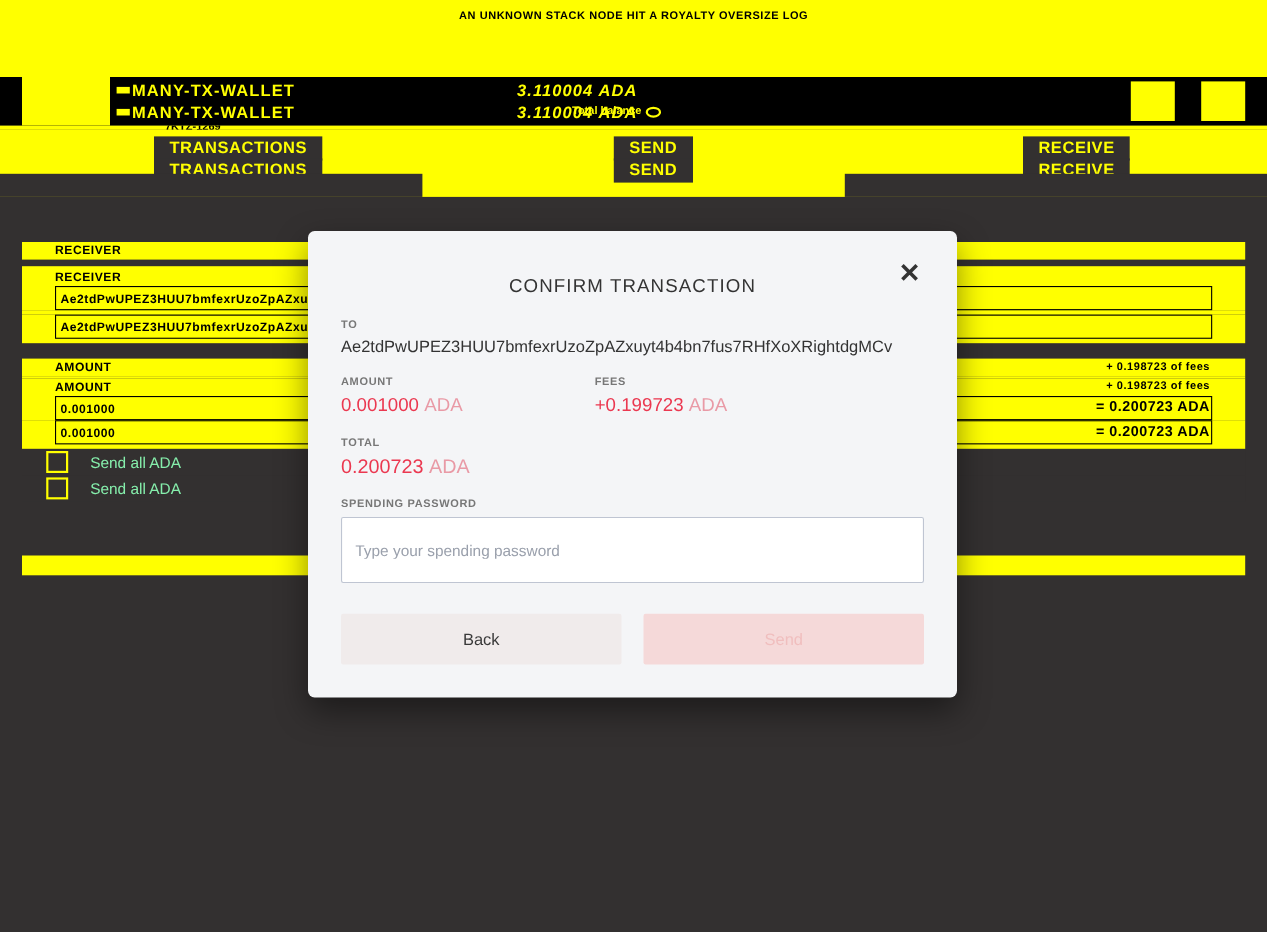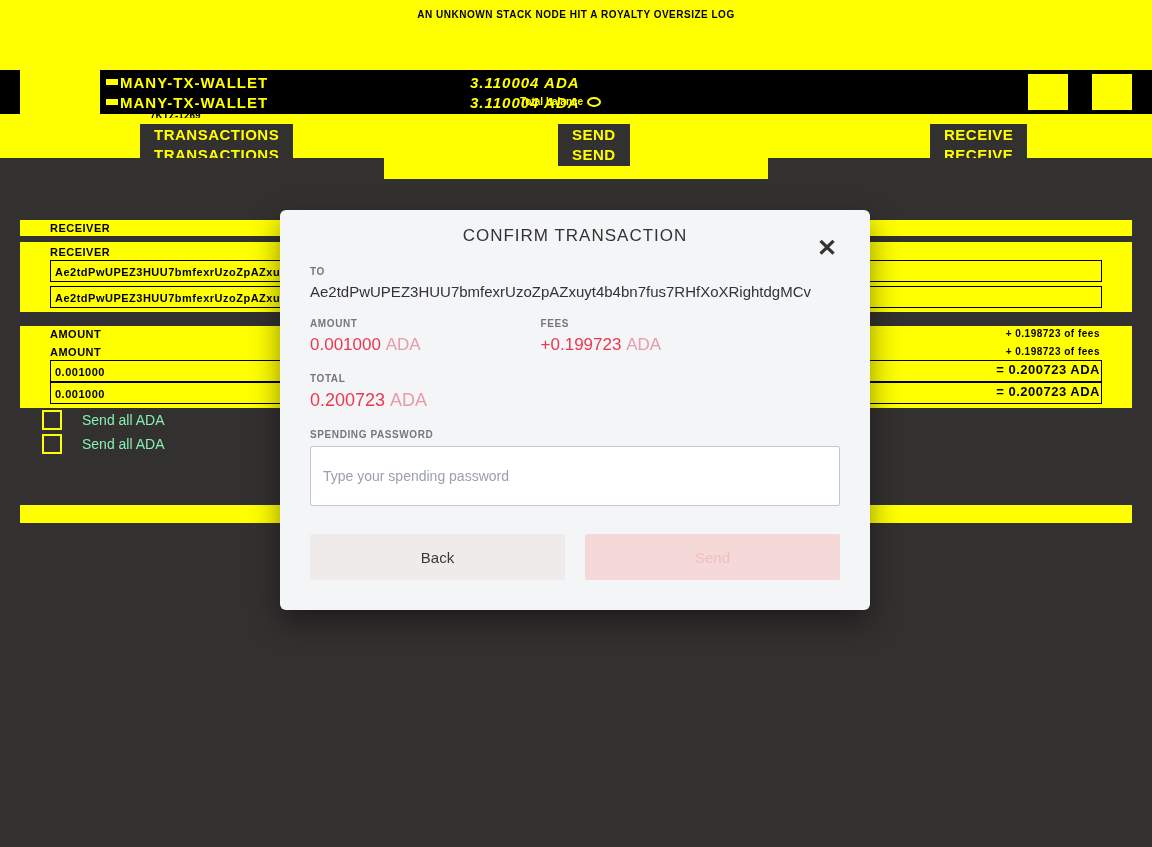--- a/index.html
+++ b/index.html
@@ -163,21 +163,21 @@
     box-shadow:0 12px 30px rgba(0,0,0,0.45);
     padding:0 30px 30px 30px;
     z-index:200;
   }
   .modal-title {
     text-align:center;
     font-size:17px;
     letter-spacing:1px;
     font-weight:500;
     color:#333;
-    padding:16px 0 20px 0;
+    padding:40px 0 20px 0;
     position:relative;
   }
   .modal-close {
     position:absolute; right:2px; top:24px;
     font-size:24px; font-weight:bold;
     cursor:pointer; color:#333;
   }
   .m-label {
     font-size:10px; font-weight:bold; letter-spacing:0.6px;
     color:#777; padding-bottom:6px;

